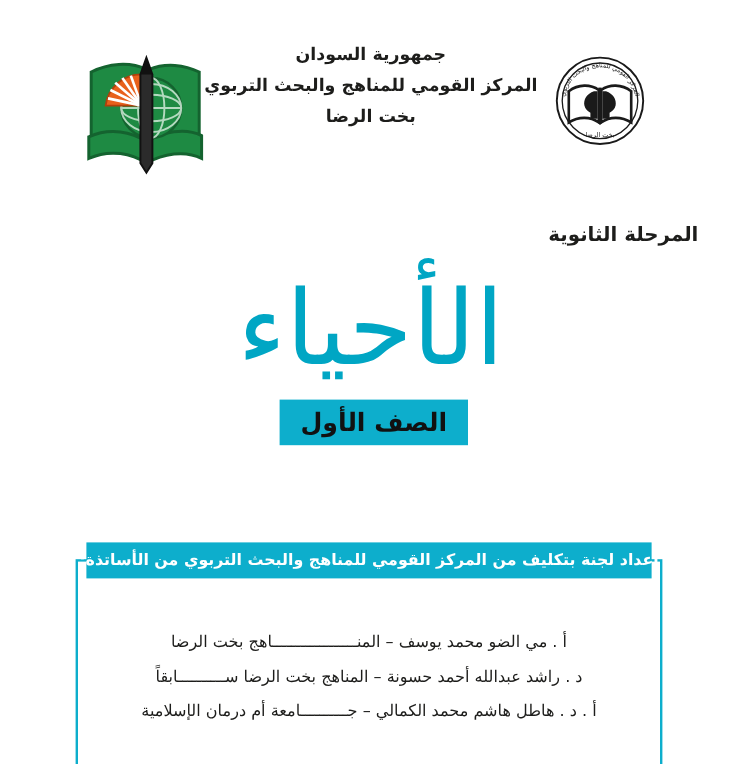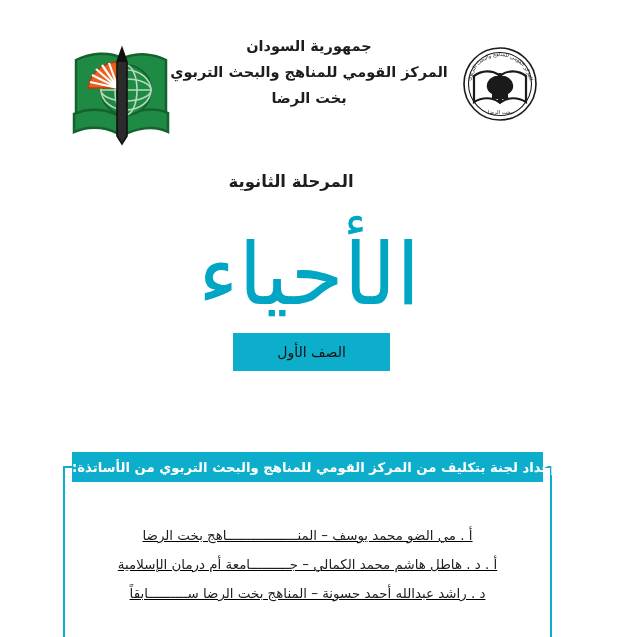--- a/index.html
+++ b/index.html
@@ -62,24 +62,23 @@
     position: absolute;
     left: 462px;
     top: 46px;
     width: 76px;
     height: 76px;
   }
 
   
   .stage-line {
     position: absolute;
-    top: 172px;
+    top: 186px;
     left: 0;
     width: 582px;
-    text-align: center;
     font-size: 16.5px;
     font-weight: bold;
     color: #1d1d1b;
     letter-spacing: -0.3px;
   }
 
   
   .main-title {
     position: absolute;
     top: 222px;
@@ -100,22 +99,22 @@
     left: 233px;
     top: 333px;
     width: 157px;
     height: 38px;
     background: #0daecc;
     display: flex;
     align-items: center;
     justify-content: center;
   }
   .grade-badge-label {
-    font-size: 14px;
-    font-weight: normal;
+    font-size: 21px;
+    font-weight: bold;
     color: #111111;
     letter-spacing: -0.2px;
   }
 
   
   .authors-frame {
     position: absolute;
     left: 63px;
     top: 466px;
     width: 489px;
@@ -128,39 +127,38 @@
 
   .authors-heading-bar {
     position: absolute;
     left: 72px;
     top: 452px;
     width: 471px;
     height: 30px;
     background: #0daecc;
     display: flex;
     align-items: center;
-    justify-content: flex-end;
+    justify-content: center;
     z-index: 3;
   }
   .authors-heading-text {
     color: #ffffff;
     font-size: 13.2px;
     font-weight: bold;
     letter-spacing: -0.2px;
     white-space: nowrap;
   }
 
   .authors-list {
     position: absolute;
     left: 63px;
     top: 521px;
     width: 489px;
     z-index: 2;
     direction: rtl;
-    text-decoration: underline;
   }
   .author-row {
     height: 29px;
     line-height: 29px;
     text-align: center;
     font-size: 13.4px;
     color: #1d1d1b;
     white-space: nowrap;
     letter-spacing: -0.1px;
   }
@@ -249,17 +247,17 @@
   </div>
 
   <div class="authors-frame"></div>
 
   <div class="authors-heading-bar">
     <span class="authors-heading-text">إعداد لجنة بتكليف من المركز القومي للمناهج والبحث التربوي من الأساتذة:</span>
   </div>
 
   <div class="authors-list">
     <div class="author-row">أ . مي الضو محمد يوسف – المنــــــــــــــــــاهج بخت الرضا</div>
+    <div class="author-row">د . راشد عبدالله أحمد حسونة – المناهج بخت الرضا ســــــــــابقاً</div>
     <div class="author-row">أ . د . هاطل هاشم محمد الكمالي – جــــــــــامعة أم درمان الإسلامية</div>
-    <div class="author-row">د . راشد عبدالله أحمد حسونة – المناهج بخت الرضا ســــــــــابقاً</div>
   </div>
 
 </div>
 
 </body></html>

